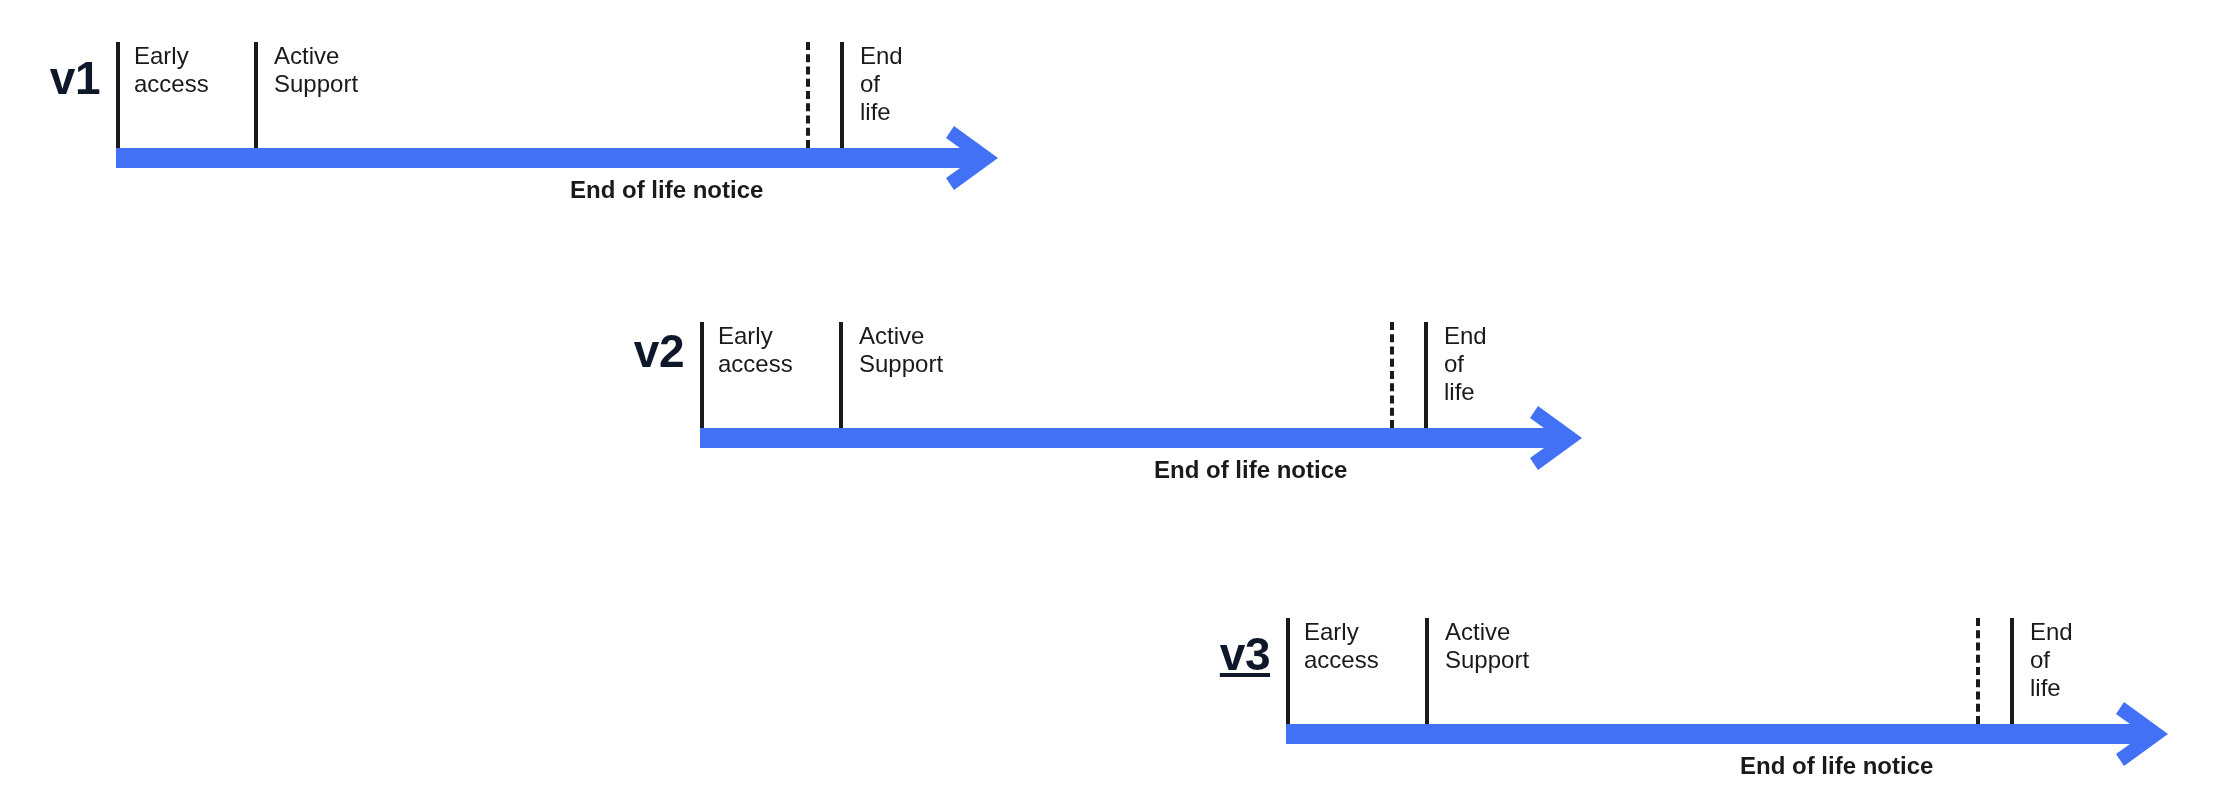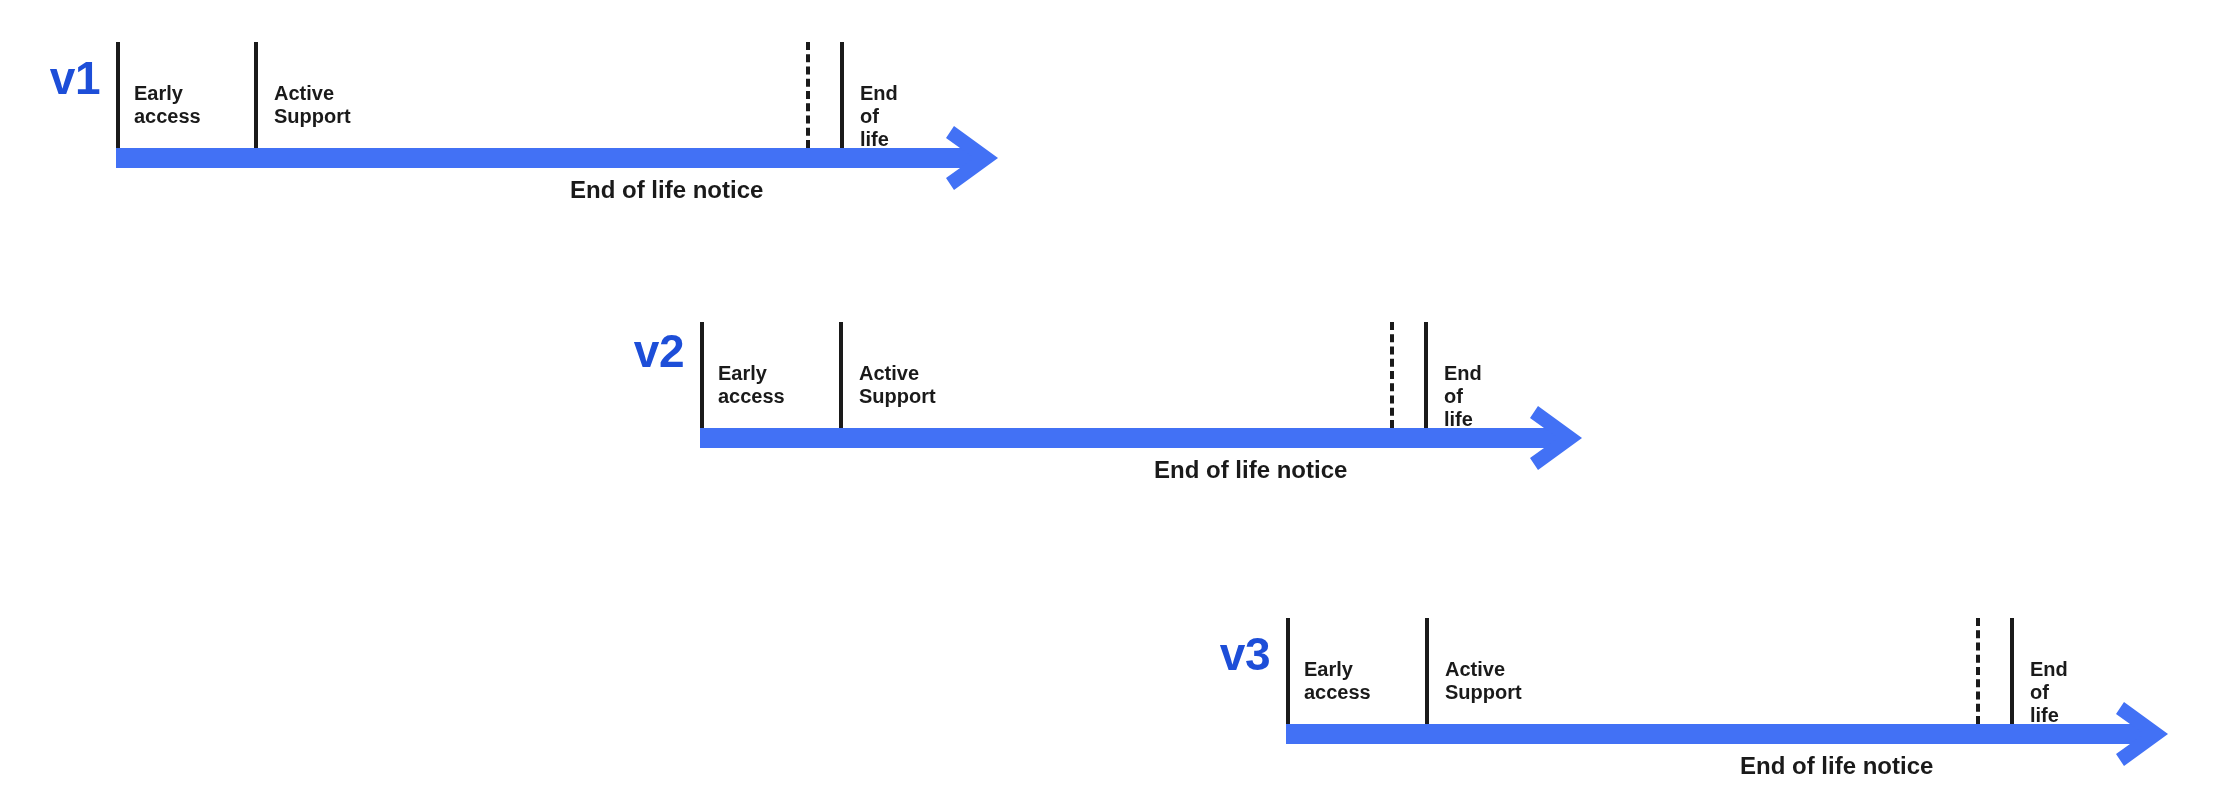--- a/index.html
+++ b/index.html
@@ -22,47 +22,46 @@
   .timeline-row {
     position: absolute;
     left: 0;
     top: 0;
   }
   
   .version-label {
     position: absolute;
     font-size: 46px;
     font-weight: 700;
-    color: #1d4ed8;
+    color: #0f172a;
     letter-spacing: -0.5px;
     line-height: 1;
     white-space: nowrap;
     text-align: right;
   }
   
   .tick {
     position: absolute;
     width: 4px;
     background: #1a1a1a;
   }
   
   .tick-dashed {
     position: absolute;
     width: 0;
     border-left: 4px dashed #1a1a1a;
   }
   
   .phase-label {
     position: absolute;
-    font-size: 20px;
-    font-weight: 700;
+    font-size: 24px;
+    font-weight: 400;
     color: #1a1a1a;
     line-height: 1.16;
     white-space: pre-line;
-    margin-top: 40px;
   }
   
   .track {
     position: absolute;
     height: 20px;
     background: var(--accent, #4271f5);
   }
   
   .arrow-head {
     position: absolute;
@@ -119,21 +118,21 @@
       <div class="phase-label" style="left: 1444px; top: 322px; color: rgb(26, 26, 26);">End of life</div>
       <div class="track" style="left: 700px; top: 428px; width: 860px; --accent: #4271f5;"></div>
       <div class="arrow-head" style="left: 1528px; top: 402px;">
         <svg viewBox="0 0 72 72">
           <path d="M 10 4 L 2 16 L 30 36 L 2 56 L 10 68 L 54 36 Z" fill="#4271f5"></path>
         </svg>
       </div>
       <div class="notice-label" style="left: 1154px; top: 458px; color: rgb(26, 26, 26);">End of life notice</div>
     </div>
     <div class="timeline-row">
-      <div class="version-label" style="left: 1188px; top: 631px; width: 82px;">v3</div>
+      <div class="version-label" style="left: 1188px; top: 631px; width: 82px; text-decoration: underline;">v3</div>
       <div class="tick" style="left: 1286px; top: 618px; height: 106px; background: rgb(26, 26, 26);"></div>
       <div class="tick" style="left: 1425px; top: 618px; height: 106px; background: rgb(26, 26, 26);"></div>
       <div class="tick" style="left: 2010px; top: 618px; height: 106px; background: rgb(26, 26, 26);"></div>
       <div class="tick-dashed" style="left: 1976px; top: 618px; height: 106px; border-left-color: rgb(26, 26, 26);"></div>
       <div class="phase-label" style="left: 1304px; top: 618px; color: rgb(26, 26, 26);">Early
 access</div>
       <div class="phase-label" style="left: 1445px; top: 618px; color: rgb(26, 26, 26);">Active Support</div>
       <div class="phase-label" style="left: 2030px; top: 618px; color: rgb(26, 26, 26);">End of life</div>
       <div class="track" style="left: 1286px; top: 724px; width: 860px; --accent: #4271f5;"></div>
       <div class="arrow-head" style="left: 2114px; top: 698px;">

